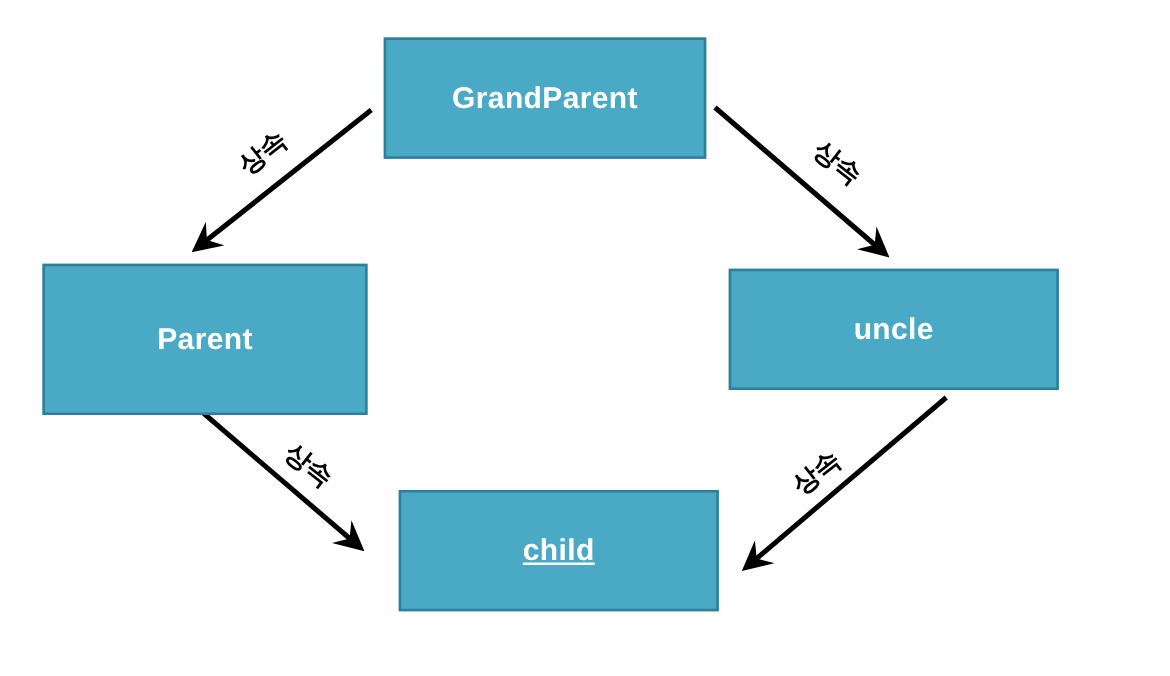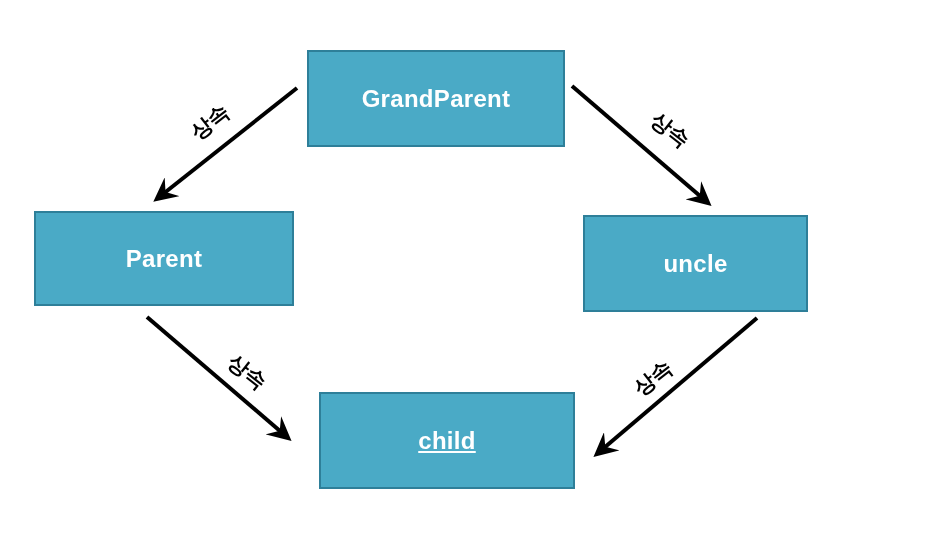--- a/index.html
+++ b/index.html
@@ -21,23 +21,23 @@
     background: #4aaac6;
     border: 2px solid #2e7f99;
     color: #ffffff;
     font-weight: bold;
     font-size: 24px;
     display: flex;
     align-items: center;
     justify-content: center;
     letter-spacing: 0.3px;
   }
-  .node-grandparent { left: 307px; top: 30px;  width: 258px; height: 97px; margin-top: 20px; }
-  .node-parent      { left: 34px;  top: 211px; width: 260px; height: 95px; }
-  .node-uncle       { left: 583px; top: 215px; width: 225px; height: 97px; }
+  .node-grandparent { left: 307px; top: 30px;  width: 258px; height: 97px; }
+  .node-parent      { left: 34px;  top: 211px; width: 260px; height: 121px; }
+  .node-uncle       { left: 583px; top: 215px; width: 264px; height: 97px; }
   .node-child       { left: 319px; top: 392px; width: 256px; height: 97px; text-decoration: underline; }
 
   .edges-svg {
     position: absolute;
     left: 0; top: 0;
     width: 936px;
     height: 541px;
     pointer-events: none;
   }
   .edge-line {

